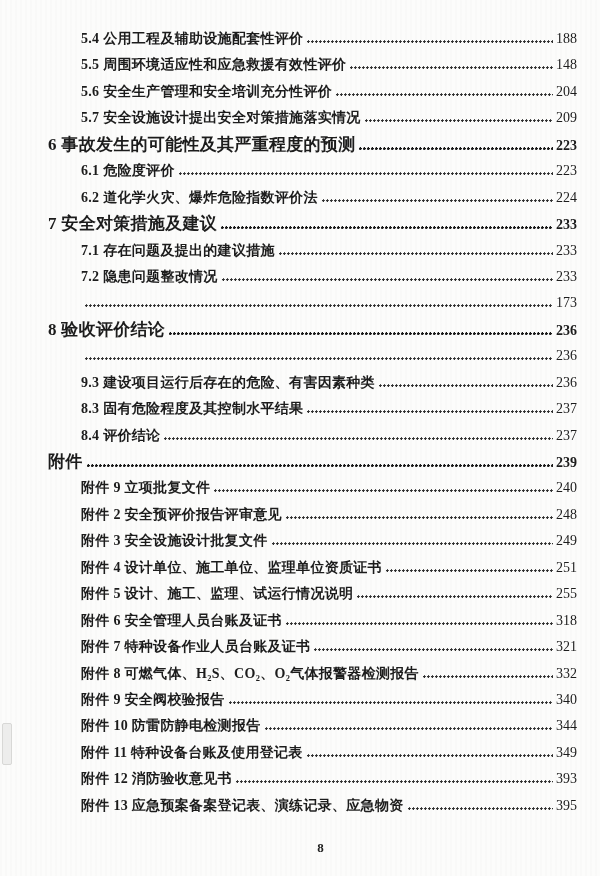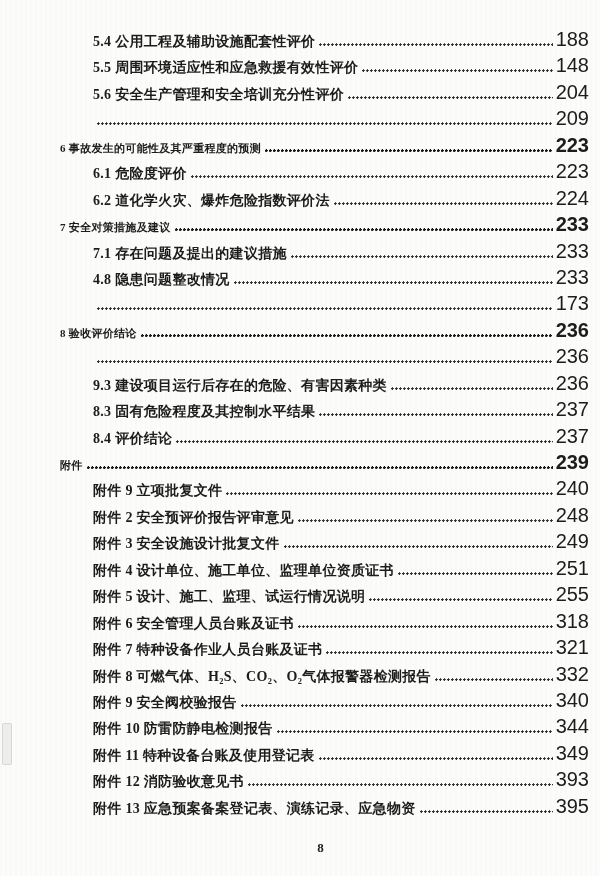--- a/index.html
+++ b/index.html
@@ -19,62 +19,62 @@
   body::before {
     content: "";
     position: absolute;
     inset: 0;
     background:
       repeating-linear-gradient(90deg, rgba(0,0,0,0.012) 0 2px, rgba(255,255,255,0) 2px 5px);
     pointer-events: none;
   }
   .toc {
     position: absolute;
-    left: 60px;
+    left: 48px;
     top: 26px;
     width: 529px;
   }
   .row {
     display: flex;
     align-items: baseline;
     height: 26.45px;
     line-height: 26.45px;
     white-space: nowrap;
   }
   .row .lbl {
     font-weight: 700;
     font-size: 14px;
     letter-spacing: 0.3px;
     flex: 0 0 auto;
   }
   .row.lvl1 .lbl {
-    font-size: 11px;
+    font-size: 17px;
   }
   .row.lvl2 {
     padding-left: 33px;
   }
   .leader {
     flex: 1 1 auto;
     height: 3px;
     min-width: 12px;
     margin: 0 3px 1px 4px;
     align-self: baseline;
     background-image: radial-gradient(circle at 1.4px 1.6px, #2e2e2e 1.05px, rgba(0,0,0,0) 1.35px);
     background-size: 4px 3px;
     background-repeat: repeat-x;
     background-position: left bottom;
   }
   .row.lvl1 .leader {
     background-image: radial-gradient(circle at 1.4px 1.6px, #1a1a1a 1.2px, rgba(0,0,0,0) 1.5px);
   }
   .pg {
     flex: 0 0 auto;
-    font-size: 20px;
+    font-size: 14px;
     font-weight: 400;
-    font-family: Liberation Sans, sans-serif;
+    font-family: Liberation Serif, serif;
   }
   .row.lvl1 .pg {
     font-weight: 700;
   }
   .footer {
     position: absolute;
     left: 56px;
     width: 529px;
     top: 840px;
     text-align: center;
@@ -108,20 +108,21 @@
     <span class="lbl">5.5 周围环境适应性和应急救援有效性评价</span>
     <span class="leader"></span>
     <span class="pg">148</span>
   </div>
   <div class="row lvl2">
     <span class="lbl">5.6 安全生产管理和安全培训充分性评价</span>
     <span class="leader"></span>
     <span class="pg">204</span>
   </div>
   <div class="row lvl2">
+    <span class="lbl">5.7 安全设施设计提出安全对策措施落实情况</span>
     <span class="leader"></span>
     <span class="pg">209</span>
   </div>
   <div class="row lvl1">
     <span class="lbl">6 事故发生的可能性及其严重程度的预测</span>
     <span class="leader"></span>
     <span class="pg">223</span>
   </div>
   <div class="row lvl2">
     <span class="lbl">6.1 危险度评价</span>
@@ -137,21 +138,21 @@
     <span class="lbl">7 安全对策措施及建议</span>
     <span class="leader"></span>
     <span class="pg">233</span>
   </div>
   <div class="row lvl2">
     <span class="lbl">7.1 存在问题及提出的建议措施</span>
     <span class="leader"></span>
     <span class="pg">233</span>
   </div>
   <div class="row lvl2">
-    <span class="lbl">4.8 隐患问题整改情况</span>
+    <span class="lbl">7.2 隐患问题整改情况</span>
     <span class="leader"></span>
     <span class="pg">233</span>
   </div>
   <div class="row lvl2">
     <span class="leader"></span>
     <span class="pg">173</span>
   </div>
   <div class="row lvl1">
     <span class="lbl">8 验收评价结论</span>
     <span class="leader"></span>

